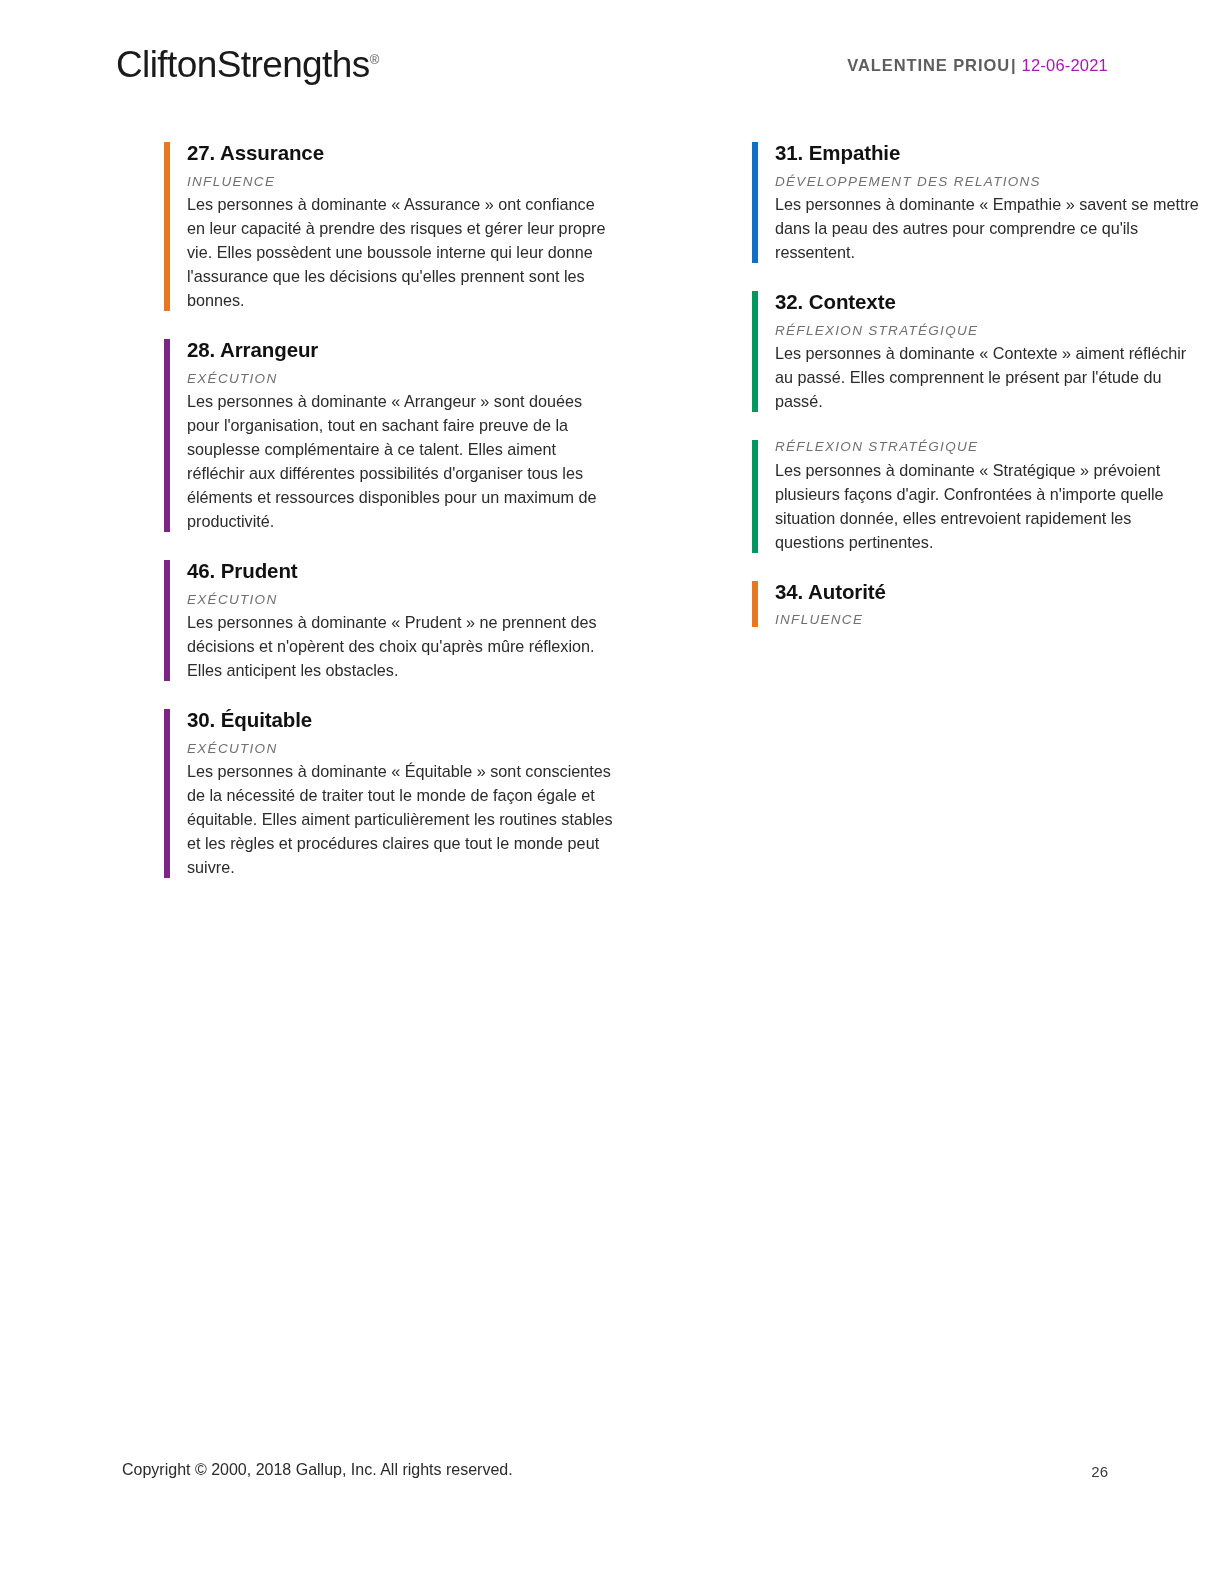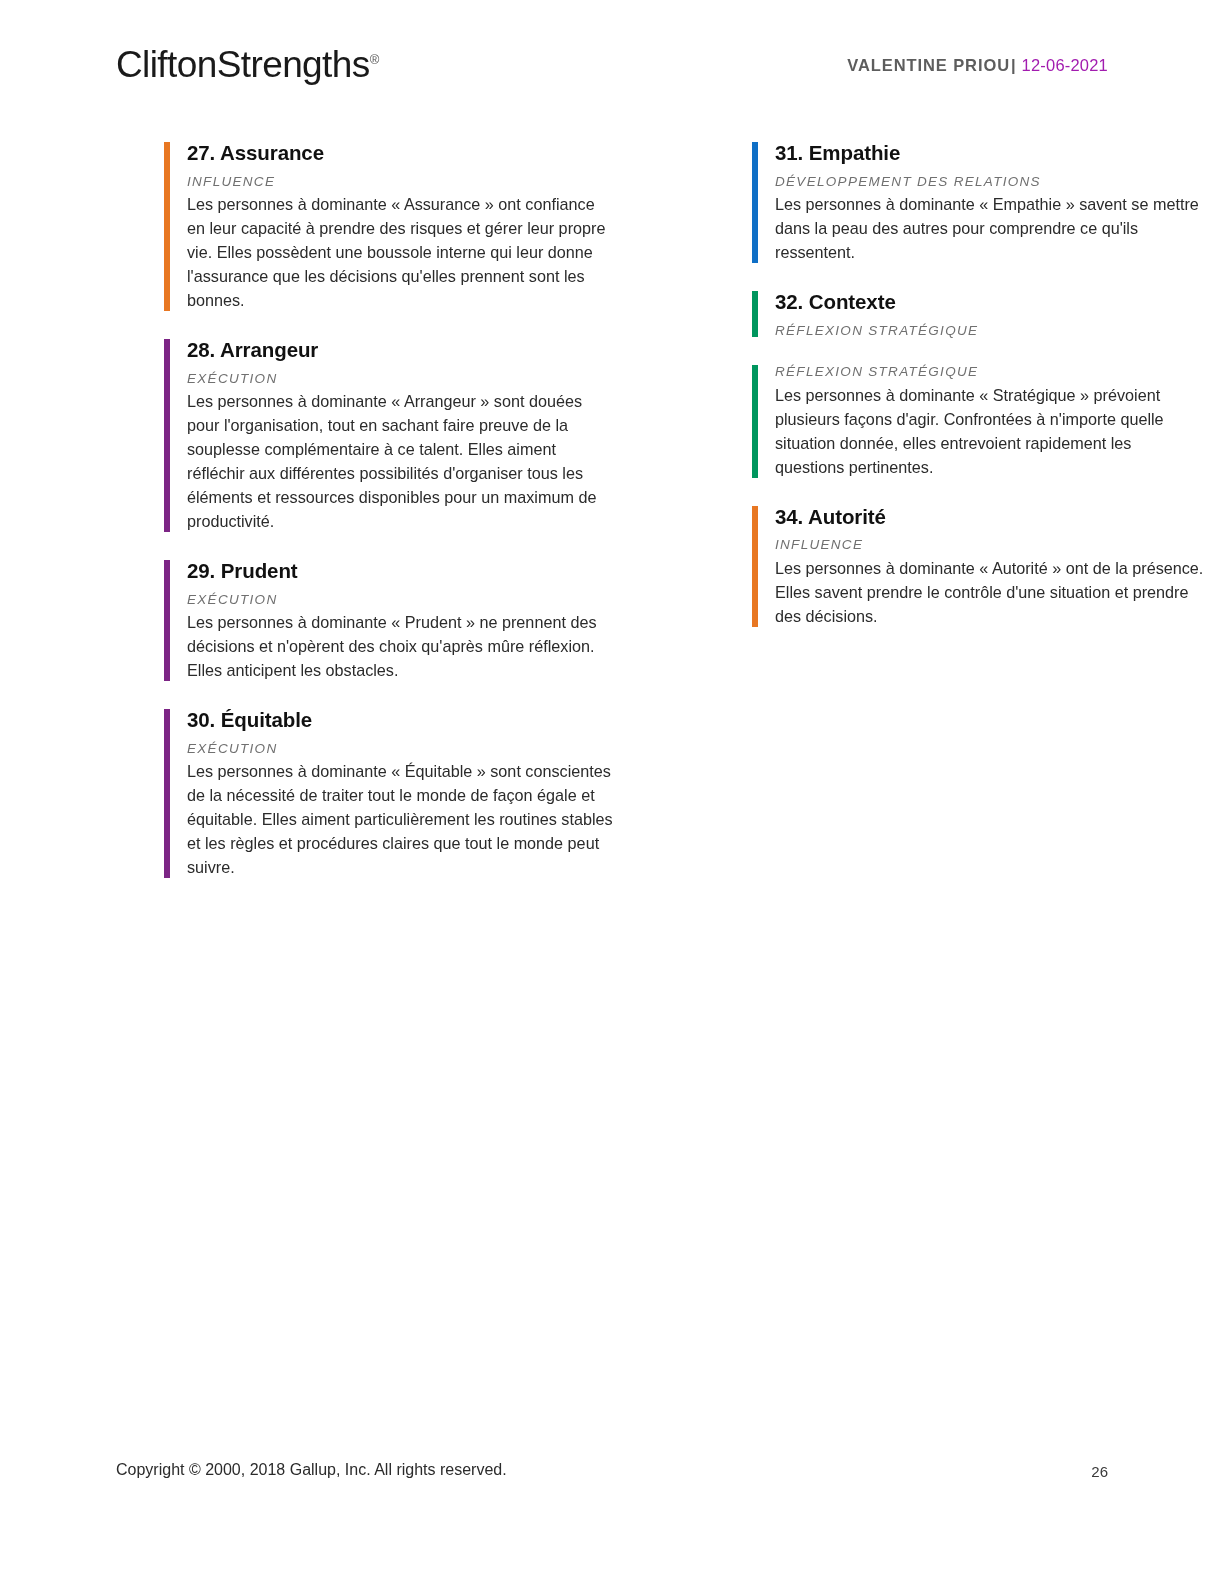--- a/index.html
+++ b/index.html
@@ -124,21 +124,21 @@
   .theme-desc {
     font-size: 16.2px;
     color: #2b2b2b;
     line-height: 1.48;
     margin: 0;
   }
 
   
   .footer {
     position: absolute;
-    left: 116px;
+    left: 122px;
     right: 116px;
     bottom: 66px;
     height: 22px;
   }
   .copyright {
     position: absolute;
     left: 0;
     top: 0;
     font-size: 16px;
     color: #2b2b2b;
@@ -171,21 +171,21 @@
           <div class="theme-desc">Les personnes à dominante « Assurance » ont confiance en leur capacité à prendre des risques et gérer leur propre vie. Elles possèdent une boussole interne qui leur donne l'assurance que les décisions qu'elles prennent sont les bonnes.</div>
         </div>
         <div class="theme">
           <div class="bar" style="background: rgb(124, 37, 133);"></div>
           <div class="theme-title">28. Arrangeur</div>
           <div class="theme-domain">EXÉCUTION</div>
           <div class="theme-desc">Les personnes à dominante « Arrangeur » sont douées pour l'organisation, tout en sachant faire preuve de la souplesse complémentaire à ce talent. Elles aiment réfléchir aux différentes possibilités d'organiser tous les éléments et ressources disponibles pour un maximum de productivité.</div>
         </div>
         <div class="theme">
           <div class="bar" style="background: rgb(124, 37, 133);"></div>
-          <div class="theme-title">29. Prudent</div>
+          <div class="theme-title">46. Prudent</div>
           <div class="theme-domain">EXÉCUTION</div>
           <div class="theme-desc">Les personnes à dominante « Prudent » ne prennent des décisions et n'opèrent des choix qu'après mûre réflexion. Elles anticipent les obstacles.</div>
         </div>
         <div class="theme">
           <div class="bar" style="background: rgb(124, 37, 133);"></div>
           <div class="theme-title">30. Équitable</div>
           <div class="theme-domain">EXÉCUTION</div>
           <div class="theme-desc">Les personnes à dominante « Équitable » sont conscientes de la nécessité de traiter tout le monde de façon égale et équitable. Elles aiment particulièrement les routines stables et les règles et procédures claires que tout le monde peut suivre.</div>
         </div>
       </div>
@@ -193,31 +193,31 @@
         <div class="theme">
           <div class="bar" style="background: rgb(15, 111, 198);"></div>
           <div class="theme-title">31. Empathie</div>
           <div class="theme-domain">DÉVELOPPEMENT DES RELATIONS</div>
           <div class="theme-desc">Les personnes à dominante « Empathie » savent se mettre dans la peau des autres pour comprendre ce qu'ils ressentent.</div>
         </div>
         <div class="theme">
           <div class="bar" style="background: rgb(0, 150, 94);"></div>
           <div class="theme-title">32. Contexte</div>
           <div class="theme-domain">RÉFLEXION STRATÉGIQUE</div>
+          <div class="theme-desc">Les personnes à dominante « Contexte » aiment réfléchir au passé. Elles comprennent le présent par l'étude du passé.</div>
         </div>
         <div class="theme">
           <div class="bar" style="background: rgb(0, 150, 94);"></div>
           <div class="theme-domain">RÉFLEXION STRATÉGIQUE</div>
           <div class="theme-desc">Les personnes à dominante « Stratégique » prévoient plusieurs façons d'agir. Confrontées à n'importe quelle situation donnée, elles entrevoient rapidement les questions pertinentes.</div>
         </div>
         <div class="theme">
           <div class="bar" style="background: rgb(232, 119, 34);"></div>
           <div class="theme-title">34. Autorité</div>
           <div class="theme-domain">INFLUENCE</div>
-          <div class="theme-desc">Les personnes à dominante « Autorité » ont de la présence. Elles savent prendre le contrôle d'une situation et prendre des décisions.</div>
         </div>
       </div>
   </div>
 
   <div class="footer">
     <div class="copyright">Copyright © 2000, 2018 Gallup, Inc. All rights reserved.</div>
     <div class="page-number">26</div>
   </div>
 
 </div>

